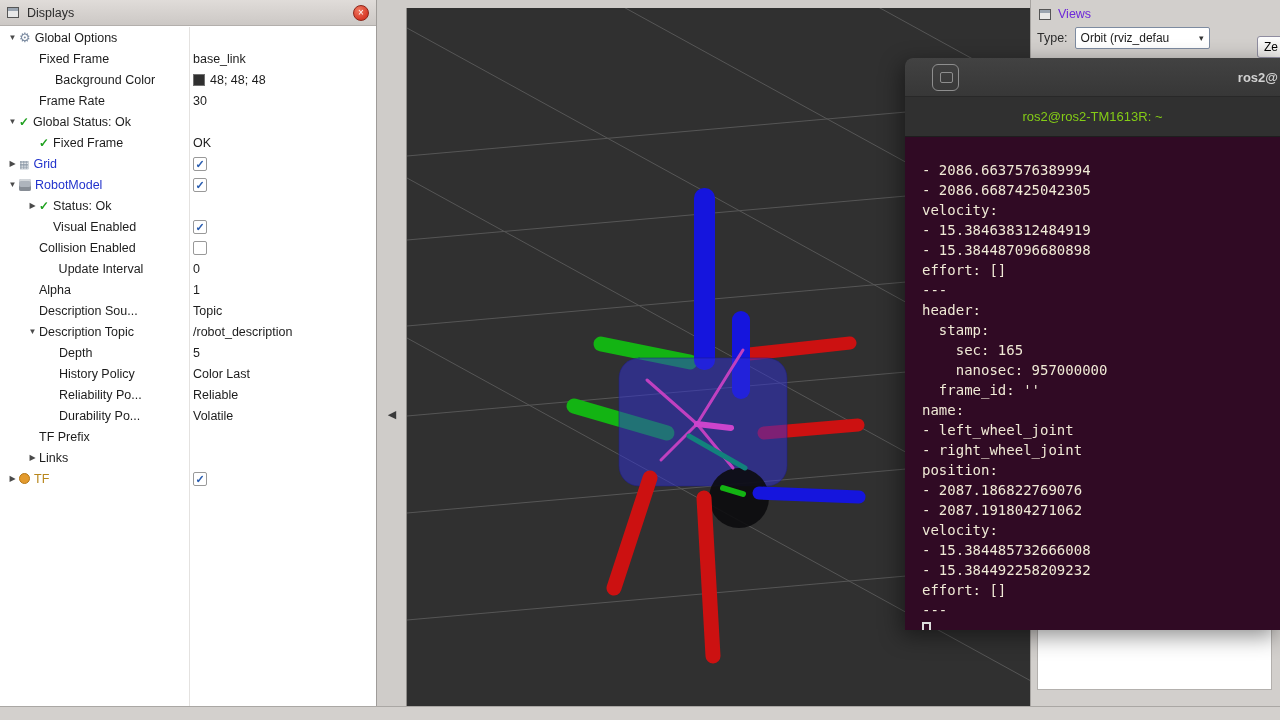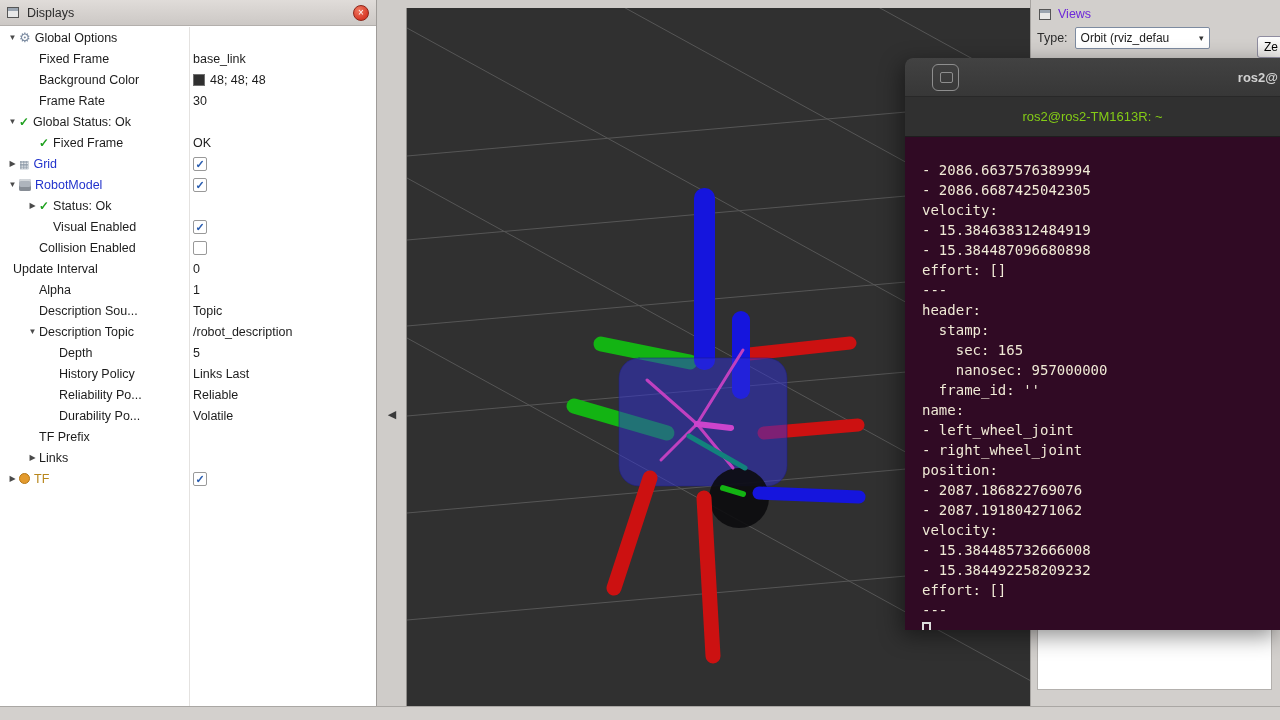--- a/index.html
+++ b/index.html
@@ -117,21 +117,21 @@
       <div class="tree-row">
         <div class="row-left" style="padding-left: 26px;">
           <span class="arrow"></span>
           <span class="tlabel">Fixed Frame</span>
         </div>
         <div class="row-value">
           <span>base_link</span>
         </div>
       </div>
       <div class="tree-row">
-        <div class="row-left" style="padding-left: 26px;">
+        <div class="row-left" style="padding-left: 42px;">
           <span class="arrow"></span>
           <span class="tlabel">Background Color</span>
         </div>
         <div class="row-value">
           <span class="swatch" style="background: rgb(48, 48, 48);"></span>
           <span>48; 48; 48</span>
         </div>
       </div>
       <div class="tree-row">
         <div class="row-left" style="padding-left: 26px;">
@@ -200,21 +200,21 @@
       <div class="tree-row">
         <div class="row-left" style="padding-left: 26px;">
           <span class="arrow"></span>
           <span class="tlabel">Collision Enabled</span>
         </div>
         <div class="row-value">
           <span class="cb"></span>
         </div>
       </div>
       <div class="tree-row">
-        <div class="row-left" style="">
+        <div class="row-left" style=" justify-content: center;">
           <span class="arrow"></span>
           <span class="tlabel">Update Interval</span>
         </div>
         <div class="row-value">
           <span>0</span>
         </div>
       </div>
       <div class="tree-row">
         <div class="row-left" style="padding-left: 26px;">
           <span class="arrow"></span>
@@ -250,21 +250,21 @@
         <div class="row-value">
           <span>5</span>
         </div>
       </div>
       <div class="tree-row">
         <div class="row-left" style="padding-left: 46px;">
           <span class="arrow"></span>
           <span class="tlabel">History Policy</span>
         </div>
         <div class="row-value">
-          <span>Links Last</span>
+          <span>Color Last</span>
         </div>
       </div>
       <div class="tree-row">
         <div class="row-left" style="padding-left: 46px;">
           <span class="arrow"></span>
           <span class="tlabel">Reliability Po...</span>
         </div>
         <div class="row-value">
           <span>Reliable</span>
         </div>

